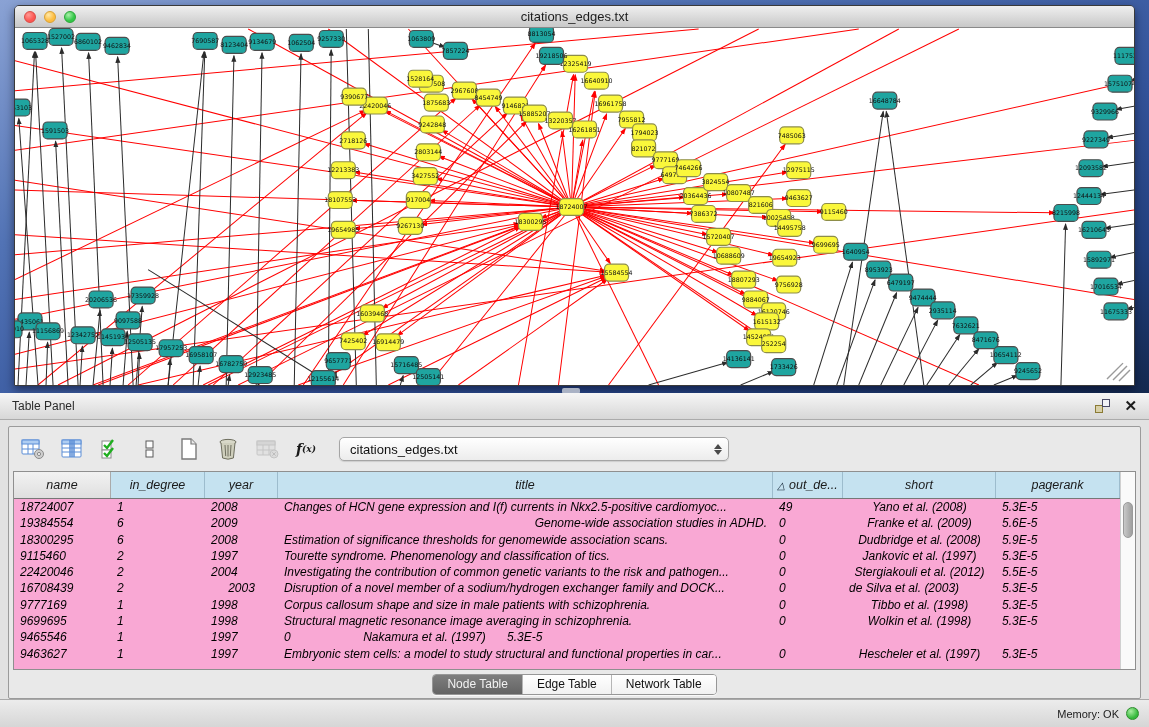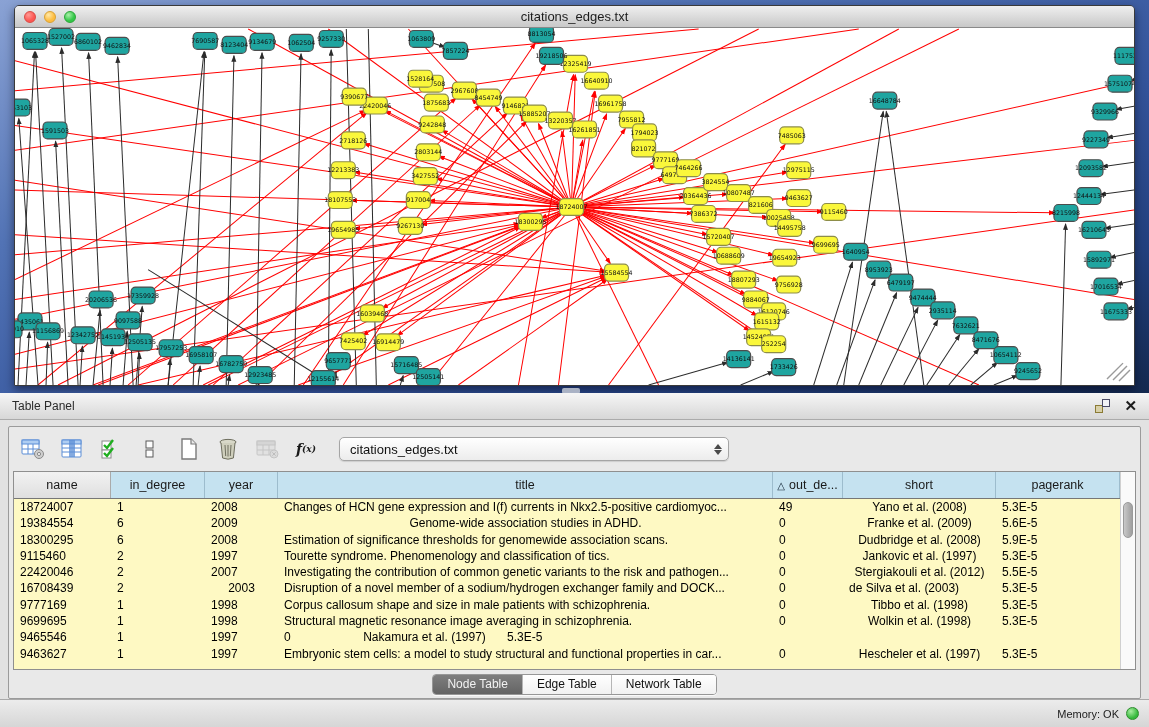--- a/index.html
+++ b/index.html
@@ -44,22 +44,22 @@
   .combo { margin-left:6px; width:390px; height:24px; border:1px solid #a5a5a5; border-radius:5px;
     background:linear-gradient(#ffffff,#ececec); display:flex; align-items:center;
     padding:0 6px 0 10px; font-size:13px; color:#111;
     box-shadow:inset 0 1px 0 #fff, 0 1px 1px rgba(0,0,0,.12); }
   .combo-label { flex:1; white-space:nowrap; overflow:hidden; }
   .combo-arrows { display:flex; flex-direction:column; gap:1px; align-items:center; }
   .combo-arrows i { width:0; height:0; border-left:4px solid transparent; border-right:4px solid transparent; }
   .combo-arrows .up { border-bottom:5px solid #4a4a4a; }
   .combo-arrows .dn { border-top:5px solid #4a4a4a; }
 
-  .tablewrap { flex:1; margin:0 4px; border:1px solid #8f8f8f; background:#fef9c3;
-    display:flex; overflow:hidden; }
+  .tablewrap { flex:1; margin:0 4px; border:1px solid #8f8f8f; background:#f9a8d4;
+    display:flex; overflow:hidden;font-style:italic; }
   .tcols { flex:1; display:flex; flex-direction:column; }
   .thead { display:flex; flex:0 0 26px; border-bottom:1px solid #777; }
   .th { background:#c5e2f0; border-right:1px solid #9dbccd; font-size:12.5px; color:#1a1a1a;
     display:flex; align-items:center; justify-content:center; height:26px; overflow:hidden; white-space:nowrap; }
   .th.first { background:linear-gradient(#f2f2f2,#dfdfdf); border-right:1px solid #aaa; }
   .th .sort { margin-right:4px; font-size:10px; color:#123; }
   .tbody { flex:1; position:relative; }
   .tr { display:flex; height:16.3px; align-items:center; }
   .td { font-size:12px; color:#000; padding:0 6px; white-space:nowrap; overflow:hidden;
     text-overflow:ellipsis; height:16.3px; line-height:16.3px; }
@@ -606,21 +606,21 @@
               <div class="td" style="width: 73px; text-align: left;">2008</div>
               <div class="td" style="width: 495px; text-align: left;">Changes of HCN gene expression and I(f) currents in Nkx2.5-positive cardiomyoc...</div>
               <div class="td" style="width: 70px; text-align: left;">49</div>
               <div class="td" style="width: 153px; text-align: center;">Yano et al. (2008)</div>
               <div class="td" style="flex: 1 1 0%; text-align: left;">5.3E-5</div>
             </div>
             <div class="tr">
               <div class="td" style="width: 97px; text-align: left;">19384554</div>
               <div class="td" style="width: 94px; text-align: left;">6</div>
               <div class="td" style="width: 73px; text-align: left;">2009</div>
-              <div class="td" style="width: 495px; text-align: center;">Genome-wide association studies in ADHD.</div>
+              <div class="td" style="width: 495px; text-align: right;">Genome-wide association studies in ADHD.</div>
               <div class="td" style="width: 70px; text-align: left;">0</div>
               <div class="td" style="width: 153px; text-align: center;">Franke et al. (2009)</div>
               <div class="td" style="flex: 1 1 0%; text-align: left;">5.6E-5</div>
             </div>
             <div class="tr">
               <div class="td" style="width: 97px; text-align: left;">18300295</div>
               <div class="td" style="width: 94px; text-align: left;">6</div>
               <div class="td" style="width: 73px; text-align: left;">2008</div>
               <div class="td" style="width: 495px; text-align: left;">Estimation of significance thresholds for genomewide association scans.</div>
               <div class="td" style="width: 70px; text-align: left;">0</div>
@@ -632,21 +632,21 @@
               <div class="td" style="width: 94px; text-align: left;">2</div>
               <div class="td" style="width: 73px; text-align: left;">1997</div>
               <div class="td" style="width: 495px; text-align: left;">Tourette syndrome. Phenomenology and classification of tics.</div>
               <div class="td" style="width: 70px; text-align: left;">0</div>
               <div class="td" style="width: 153px; text-align: center;">Jankovic et al. (1997)</div>
               <div class="td" style="flex: 1 1 0%; text-align: left;">5.3E-5</div>
             </div>
             <div class="tr">
               <div class="td" style="width: 97px; text-align: left;">22420046</div>
               <div class="td" style="width: 94px; text-align: left;">2</div>
-              <div class="td" style="width: 73px; text-align: left;">2007</div>
+              <div class="td" style="width: 73px; text-align: left;">2004</div>
               <div class="td" style="width: 495px; text-align: left;">Investigating the contribution of common genetic variants to the risk and pathogen...</div>
               <div class="td" style="width: 70px; text-align: left;">0</div>
               <div class="td" style="width: 153px; text-align: center;">Stergiakouli et al. (2012)</div>
               <div class="td" style="flex: 1 1 0%; text-align: left;">5.5E-5</div>
             </div>
             <div class="tr">
               <div class="td" style="width: 97px; text-align: left;">16708439</div>
               <div class="td" style="width: 94px; text-align: left;">2</div>
               <div class="td" style="width: 73px; text-align: center;">2003</div>
               <div class="td" style="width: 495px; text-align: left;">Disruption of a novel member of a sodium/hydrogen exchanger family and DOCK...</div>

